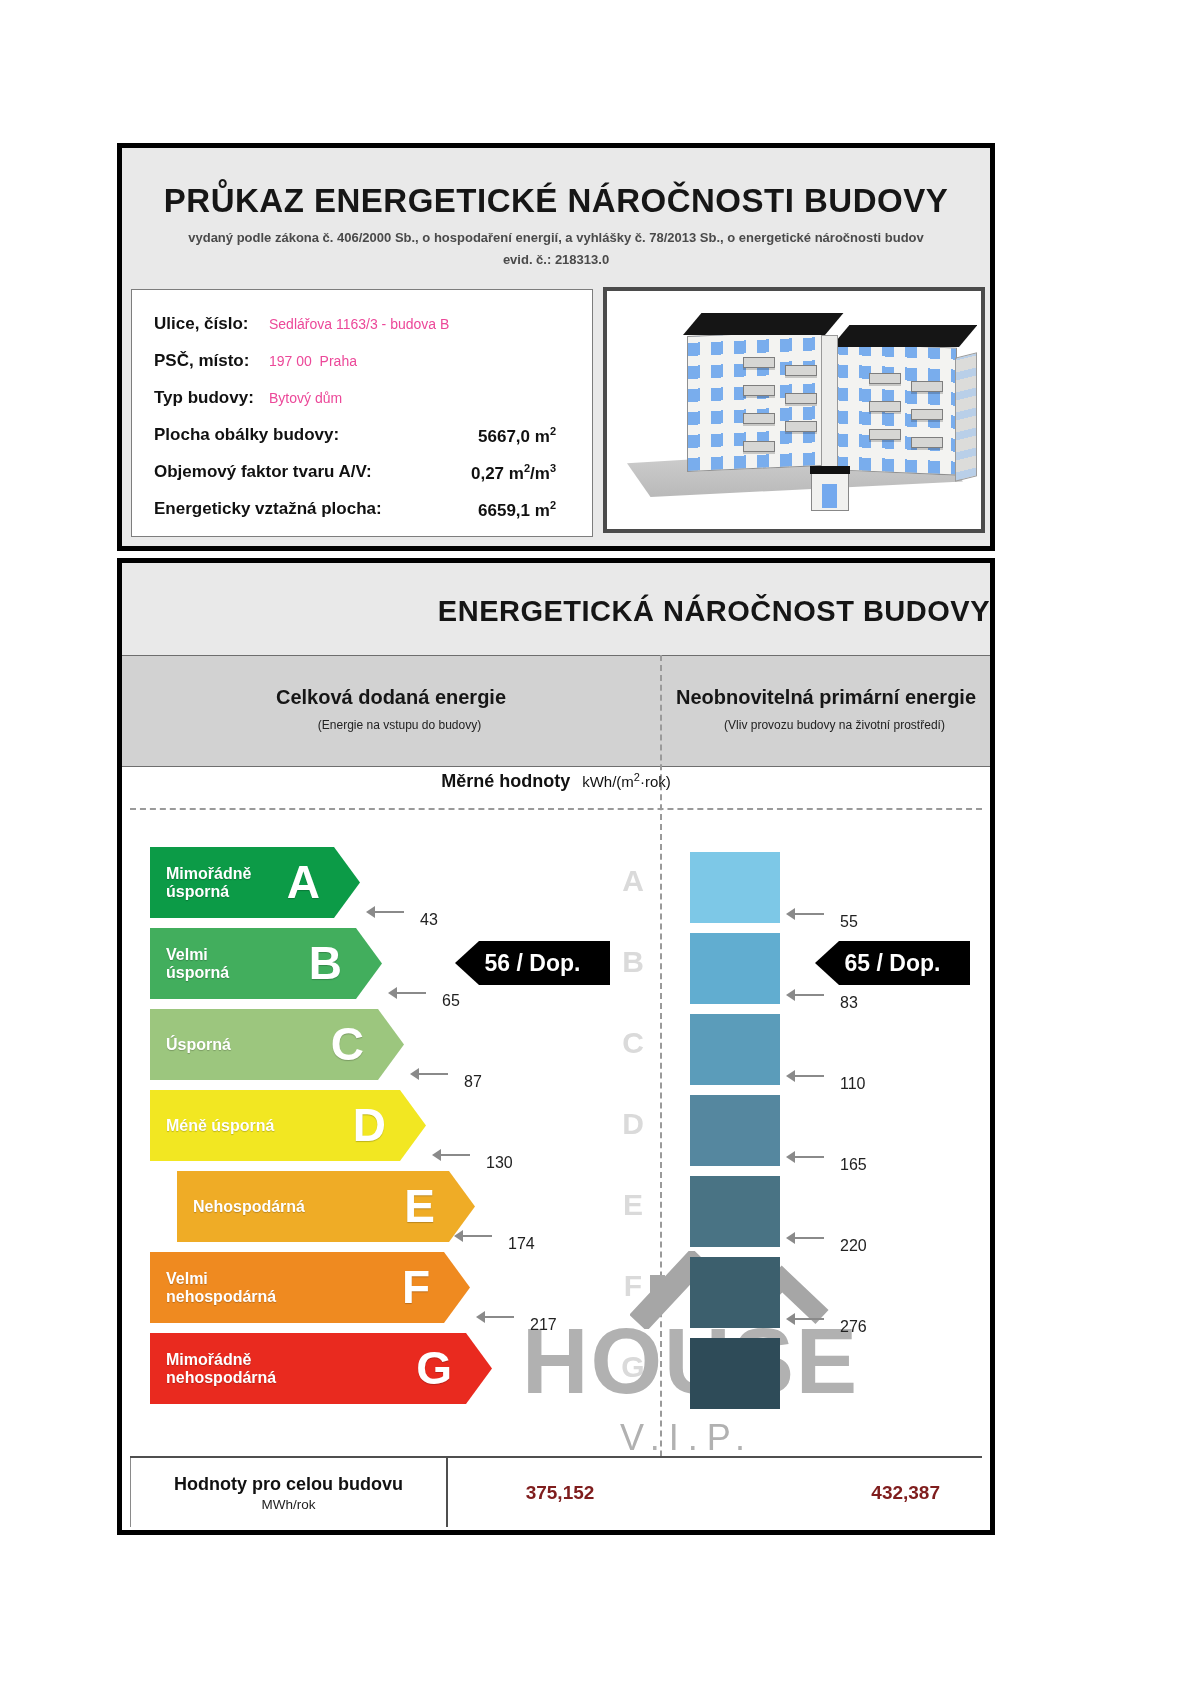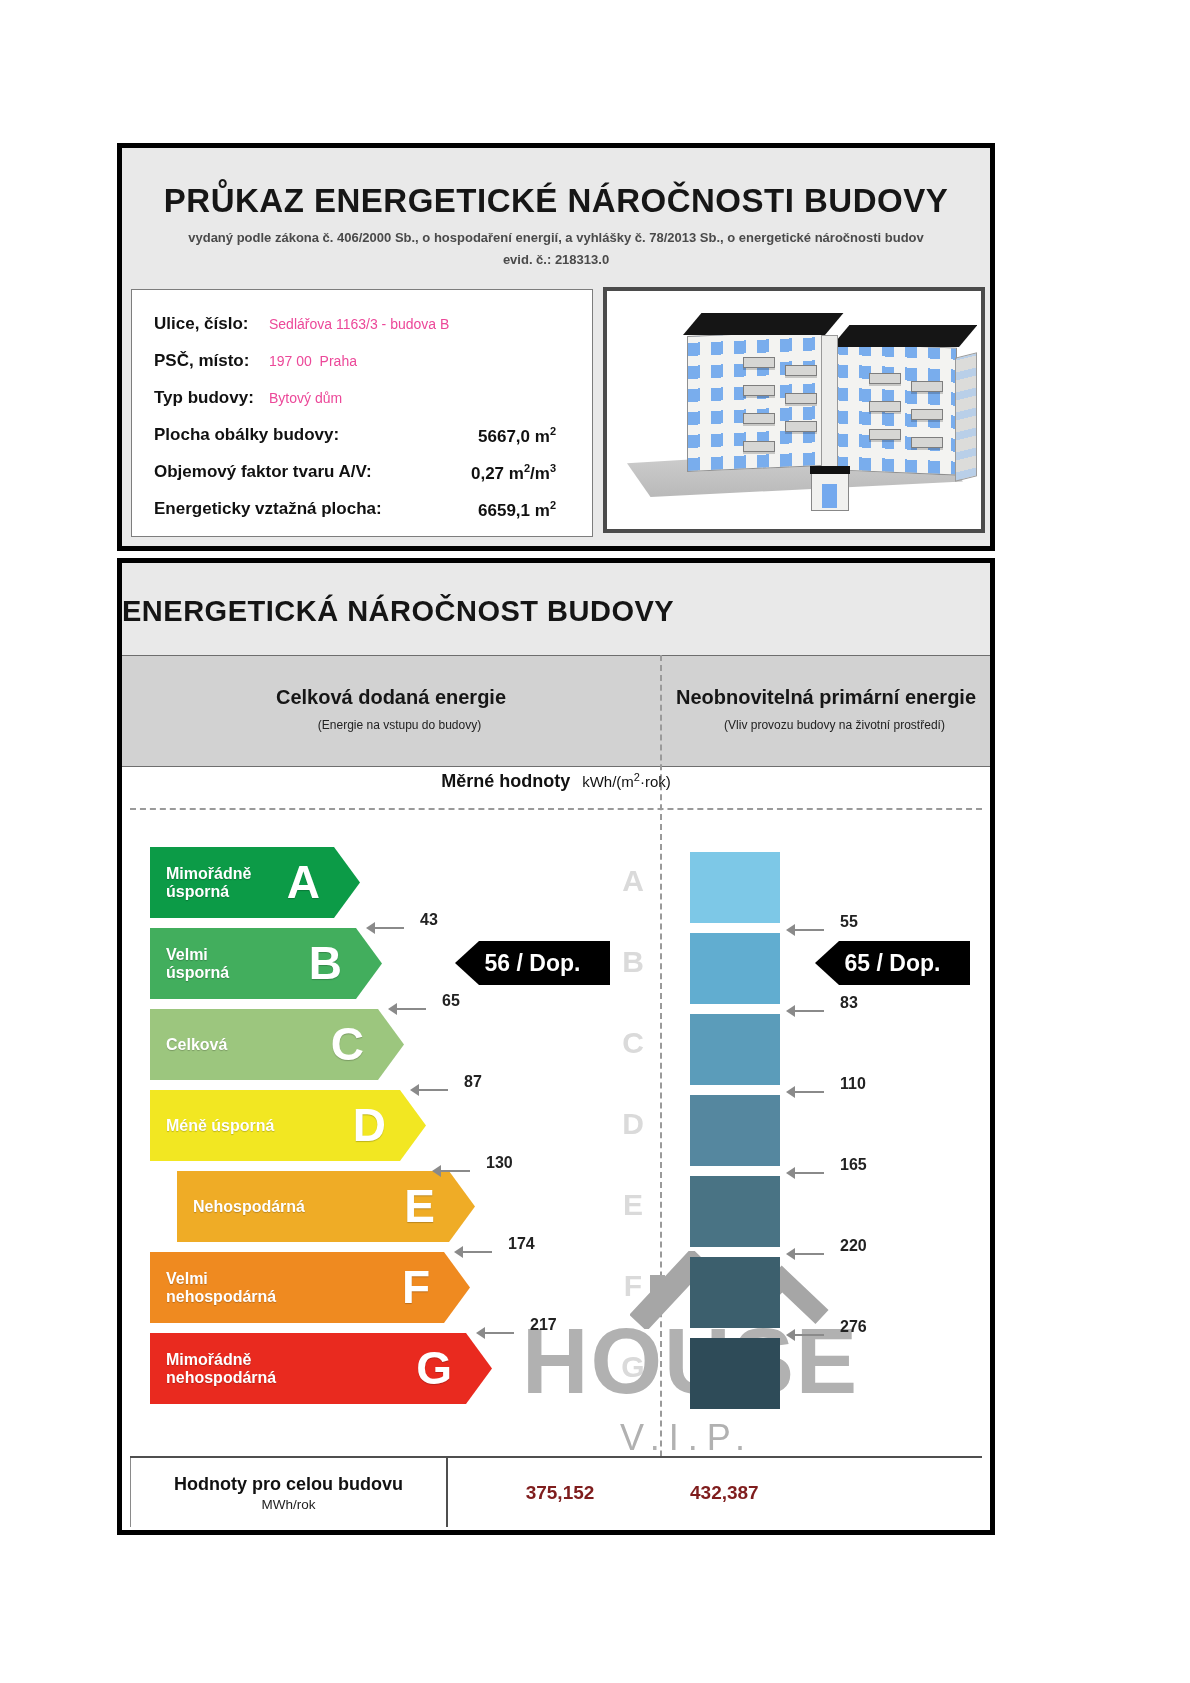--- a/index.html
+++ b/index.html
@@ -38,42 +38,42 @@
   .connector{position:absolute;left:210px;top:40px;width:15px;height:146px;background:#ececea;border:1px solid #999;}
   .sideface{position:absolute;left:344px;top:60px;width:20px;height:122px;border:1px solid #9a9a9a;transform:skewY(-14deg);
     background:repeating-linear-gradient(0deg,#b9cfe8 0 8px,#dcdcda 8px 20px);}
   .entrance{position:absolute;left:200px;top:178px;width:36px;height:36px;background:#f1f1ef;border:1px solid #888;}
   .entrance:before{content:"";position:absolute;left:-2px;top:-8px;width:40px;height:8px;background:#111;}
   .entrance .door{position:absolute;left:10px;top:10px;width:15px;height:24px;background:#74a9ee;}
   .balc{position:absolute;width:30px;height:9px;background:#d6d6d4;border:1px solid #7e7e7e;box-shadow:0 2px 0 rgba(0,0,0,.18);}
 
   
   .energy-title{position:absolute;left:0;right:0;top:0;height:92px;background:#e9e9e9;
-    text-align:left;font-size:29px;font-weight:bold;line-height:96px;color:#151515;letter-spacing:.5px;}
+    text-align:right;font-size:29px;font-weight:bold;line-height:96px;color:#151515;letter-spacing:.5px;}
   .head-band{position:absolute;left:0;right:0;top:92px;height:112px;background:#d2d2d2;border-top:1px solid #6e6e6e;border-bottom:1px solid #6e6e6e;box-sizing:border-box;z-index:1;}
   .head-cell{position:absolute;top:0;height:100%;text-align:center;padding-top:30px;box-sizing:border-box;}
   .head-cell-l{left:0;width:538px;}
   .head-cell-r{left:540px;right:0;}
   .head-main{font-size:20px;font-weight:bold;color:#161616;}
   .head-sub{font-size:12px;color:#222;margin-top:9px;padding-left:17px;}
   .merne-row{position:absolute;left:0;right:0;top:208px;text-align:center;z-index:3;}
   .merne-label{font-size:18px;font-weight:bold;color:#111;}
   .merne-unit{font-size:15px;color:#111;margin-left:12px;}
   .dash-h{position:absolute;left:8px;right:8px;top:245px;border-top:2px dashed #9a9a9a;z-index:1;}
   .dash-v{position:absolute;left:538px;top:92px;bottom:4px;border-left:2px dashed #9a9a9a;z-index:1;}
 
   
   .cls-arrow{position:absolute;left:28px;height:71px;z-index:3;display:flex;align-items:center;
     -webkit-clip-path:polygon(0 0,calc(100% - 26px) 0,100% 50%,calc(100% - 26px) 100%,0 100%);
     clip-path:polygon(0 0,calc(100% - 26px) 0,100% 50%,calc(100% - 26px) 100%,0 100%);}
   .cls-label{padding-left:16px;font-size:16px;font-weight:bold;color:#fff;line-height:1.12;text-shadow:0 1px 1px rgba(0,0,0,.22);}
   .cls-letter{position:absolute;right:40px;top:50%;transform:translateY(-52%);font-size:46px;font-weight:bold;color:#fff;text-shadow:0 1px 1px rgba(0,0,0,.22);}
 
   
-  .vmark{position:absolute;display:flex;align-items:flex-end;transform:translateY(-50%);z-index:3;font-weight:bold;}
+  .vmark{position:absolute;display:flex;align-items:flex-start;transform:translateY(-50%);z-index:3;}
   .vline{width:36px;height:2px;background:#8a8a8a;position:relative;margin-right:16px;}
   .vline:before{content:"";position:absolute;left:-2px;top:-5px;border-top:6px solid transparent;border-bottom:6px solid transparent;border-right:9px solid #8a8a8a;}
   .vnum{font-size:16px;color:#222;}
 
   
   .ghost,.badge{position:absolute;width:155px;height:44px;box-sizing:border-box;
     -webkit-clip-path:polygon(0 50%,24px 0,100% 0,100% 100%,24px 100%);
     clip-path:polygon(0 50%,24px 0,100% 0,100% 100%,24px 100%);}
   .ghost{background:#fff;filter:drop-shadow(0 0 1px #c9c9c9);z-index:1;}
   .badge{background:#000;color:#fff;font-size:23px;font-weight:bold;text-align:center;line-height:44px;z-index:5;}
@@ -83,21 +83,21 @@
   .bluebox{position:absolute;left:568px;width:90px;height:71px;z-index:3;}
 
   
   .totals-row{position:absolute;left:8px;right:8px;top:893px;bottom:3px;border-top:2px solid #4f4f4f;background:#fff;z-index:2;}
   .totals-label-cell{position:absolute;left:0;top:0;bottom:0;width:318px;border-right:2px solid #4f4f4f;border-left:1px solid #8a8a8a;box-sizing:border-box;
     display:flex;flex-direction:column;justify-content:center;align-items:center;}
   .totals-label{font-size:18px;font-weight:bold;color:#111;}
   .totals-unit{font-size:13.5px;color:#222;margin-top:2px;}
   .totals-val{position:absolute;top:50%;transform:translateY(-50%);font-size:19px;font-weight:bold;color:#7f1d1d;}
   .totals-val-l{left:322px;width:216px;text-align:center;}
-  .totals-val-r{right:42px;width:250px;z-index:3;}
+  .totals-val-r{right:42px;width:250px;text-align:right;z-index:3;}
 
   
   .watermark{position:absolute;left:400px;top:688px;width:330px;text-align:center;color:#b1b1b1;z-index:2;pointer-events:none;}
   .wm-roofs{position:absolute;left:108px;top:0;}
   .wm-line1{margin-top:66px;font-size:92px;font-weight:bold;letter-spacing:2px;line-height:88px;}
   .wm-line2{font-size:36px;font-weight:normal;letter-spacing:9px;line-height:66px;}
 </style>
 </head>
 <body>
 
@@ -196,21 +196,21 @@
 
     <div class="cls-arrow" style="top: 284px; width: 210px; background: rgb(12, 155, 71);">
       <div class="cls-label" style="max-width:95px;">Mimořádně úsporná</div>
       <div class="cls-letter">A</div>
     </div>
     <div class="cls-arrow" style="top: 365px; width: 232px; background: rgb(66, 174, 93);">
       <div class="cls-label" style="max-width:70px;">Velmi úsporná</div>
       <div class="cls-letter">B</div>
     </div>
     <div class="cls-arrow" style="top: 446px; width: 254px; background: rgb(156, 198, 126);">
-      <div class="cls-label" style="max-width:120px;">Celková</div>
+      <div class="cls-label" style="max-width:120px;">Úsporná</div>
       <div class="cls-letter">C</div>
     </div>
     <div class="cls-arrow" style="top: 527px; width: 276px; background: rgb(242, 231, 34);">
       <div class="cls-label" style="max-width:140px;">Méně úsporná</div>
       <div class="cls-letter">D</div>
     </div>
     <div class="cls-arrow" style="top: 608px; width: 298px; background: rgb(239, 172, 38); margin-left: 27px;">
       <div class="cls-label" style="max-width:150px;">Nehospodárná</div>
       <div class="cls-letter">E</div>
     </div>

